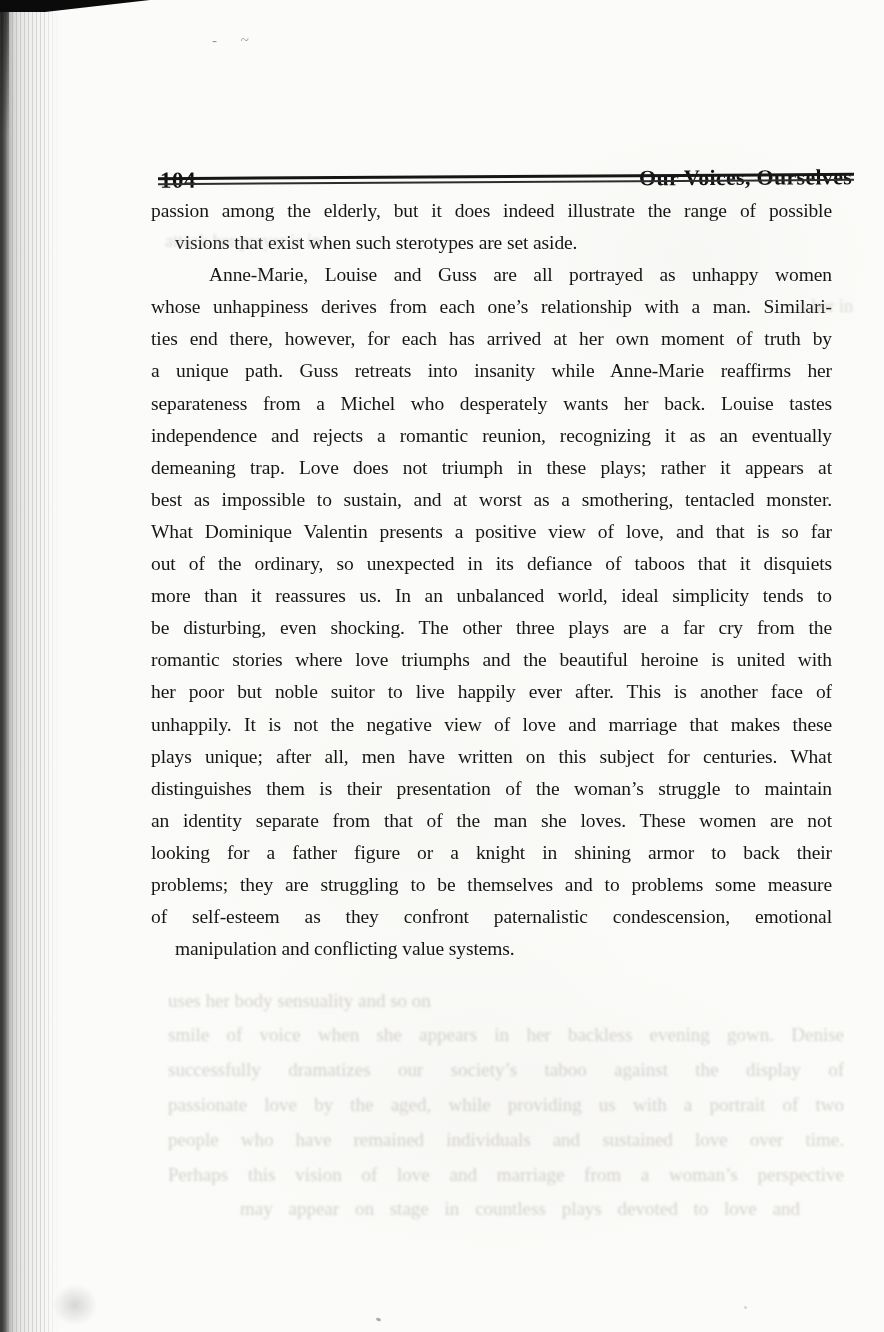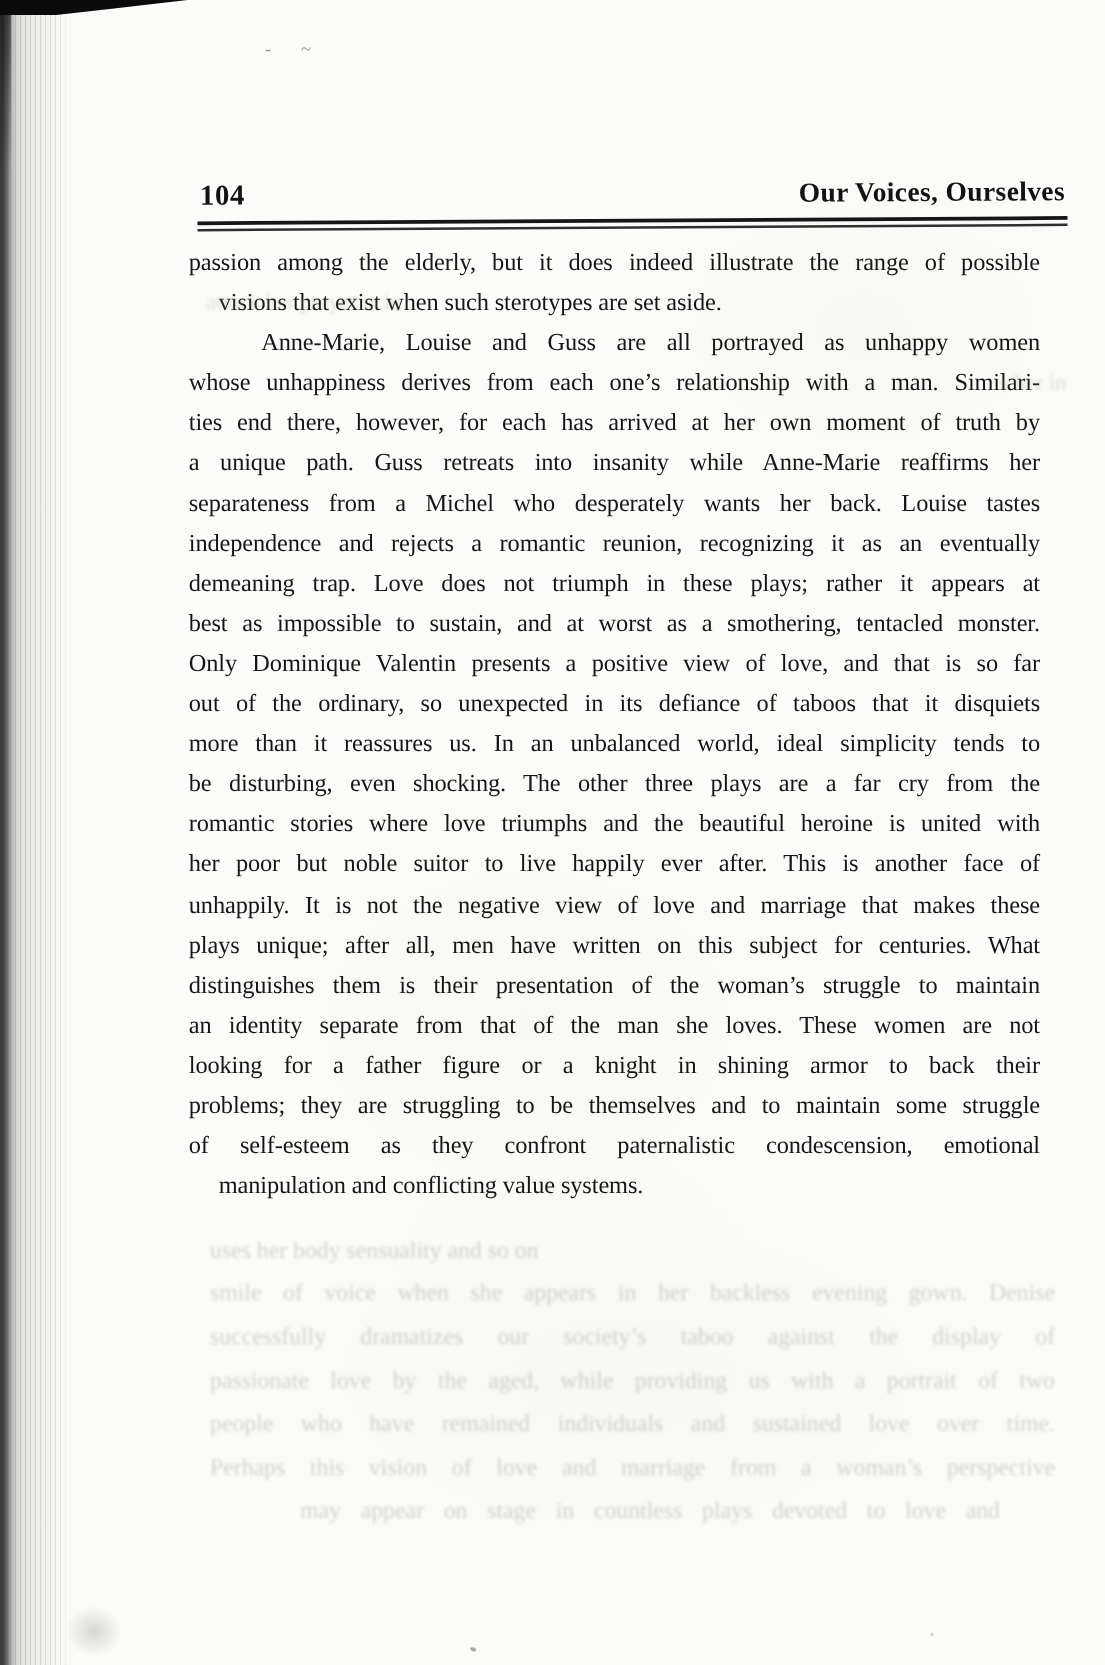--- a/index.html
+++ b/index.html
@@ -24,21 +24,21 @@
     clip-path:polygon(0 0,100% 0,62% 55%,30% 100%,0 100%);}
 
   
   .stray{position:absolute;left:212px;top:32px;font-size:15px;color:#7d7d7d;
     letter-spacing:10px;filter:blur(0.4px);opacity:0.8;}
 
   
   .header{position:absolute;left:160px;top:142px;width:692px;display:flex;
     justify-content:space-between;align-items:baseline;font-weight:bold;color:#121212;
     transform:rotate(-0.3deg);}
-  .pgnum{font-size:23px;letter-spacing:0.5px;}
+  .pgnum{font-size:23px;letter-spacing:0.5px;margin-top:24px;}
   .btitle{font-size:22px;letter-spacing:0.3px;}
   .rules{position:absolute;left:158px;top:175px;width:696px;transform:rotate(-0.35deg);}
   .rule-thick{height:3px;background:#161616;}
   .rule-thin{height:2px;background:#2e2e2e;margin-top:3px;}
 
   
   .body-text{position:absolute;left:151px;top:195px;width:681px;
     font-size:19.5px;line-height:32.1px;color:#161616;letter-spacing:-0.1px;}
   .line{height:32.1px;text-align:justify;text-align-last:justify;}
   .line.end{text-align-last:left;margin-left:24px;}
@@ -84,32 +84,32 @@
     <div class="line">passion among the elderly, but it does indeed illustrate the range of possible</div>
     <div class="line end">visions that exist when such sterotypes are set aside.</div>
     <div class="line indent">Anne-Marie, Louise and Guss are all portrayed as unhappy women</div>
     <div class="line">whose unhappiness derives from each one’s relationship with a man. Similari-</div>
     <div class="line">ties end there, however, for each has arrived at her own moment of truth by</div>
     <div class="line">a unique path. Guss retreats into insanity while Anne-Marie reaffirms her</div>
     <div class="line">separateness from a Michel who desperately wants her back. Louise tastes</div>
     <div class="line">independence and rejects a romantic reunion, recognizing it as an eventually</div>
     <div class="line">demeaning trap. Love does not triumph in these plays; rather it appears at</div>
     <div class="line">best as impossible to sustain, and at worst as a smothering, tentacled monster.</div>
-    <div class="line">Only Dominique Valentin presents a positive view of love, and that is so far</div>
+    <div class="line">What Dominique Valentin presents a positive view of love, and that is so far</div>
     <div class="line">out of the ordinary, so unexpected in its defiance of taboos that it disquiets</div>
     <div class="line">more than it reassures us. In an unbalanced world, ideal simplicity tends to</div>
     <div class="line">be disturbing, even shocking. The other three plays are a far cry from the</div>
     <div class="line">romantic stories where love triumphs and the beautiful heroine is united with</div>
     <div class="line">her poor but noble suitor to live happily ever after. This is another face of</div>
     <div class="line">unhappily. It is not the negative view of love and marriage that makes these</div>
     <div class="line">plays unique; after all, men have written on this subject for centuries. What</div>
     <div class="line">distinguishes them is their presentation of the woman’s struggle to maintain</div>
     <div class="line">an identity separate from that of the man she loves. These women are not</div>
     <div class="line">looking for a father figure or a knight in shining armor to back their</div>
-    <div class="line">problems; they are struggling to be themselves and to maintain some struggle</div>
+    <div class="line">problems; they are struggling to be themselves and to problems some measure</div>
     <div class="line">of self-esteem as they confront paternalistic condescension, emotional</div>
     <div class="line end">manipulation and conflicting value systems.</div>
   </main>
 
   <div>
     <div class="gline gshort g0">uses her body sensuality and so on</div>
     <div class="gline g1">smile of voice when she appears in her backless evening gown.  Denise</div>
     <div class="gline g2">successfully dramatizes our society’s taboo against the display of</div>
     <div class="gline g3">passionate love by the aged, while providing us with a portrait of two</div>
     <div class="gline g4">people who have remained individuals and sustained love over time.</div>

